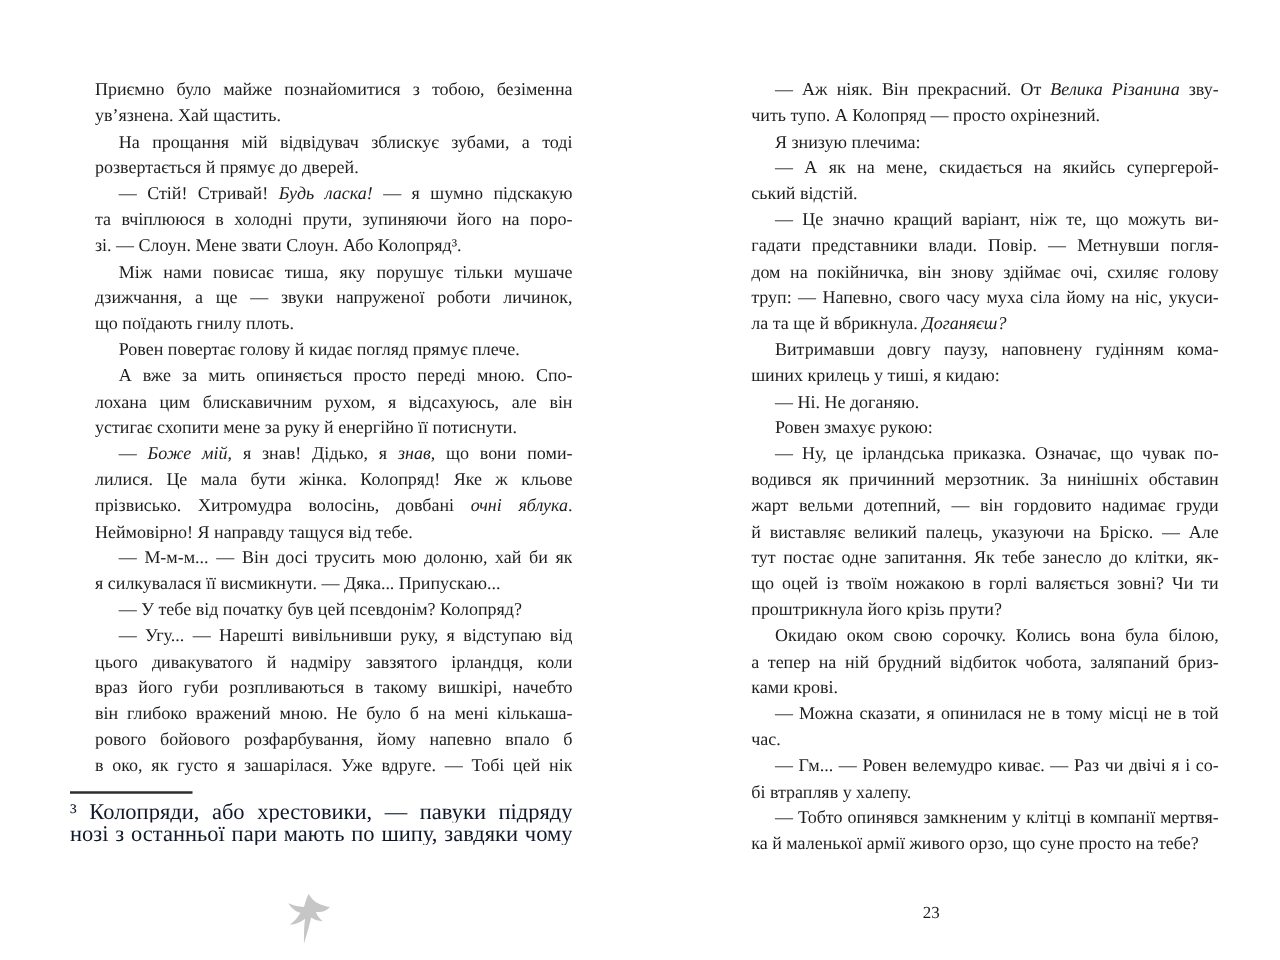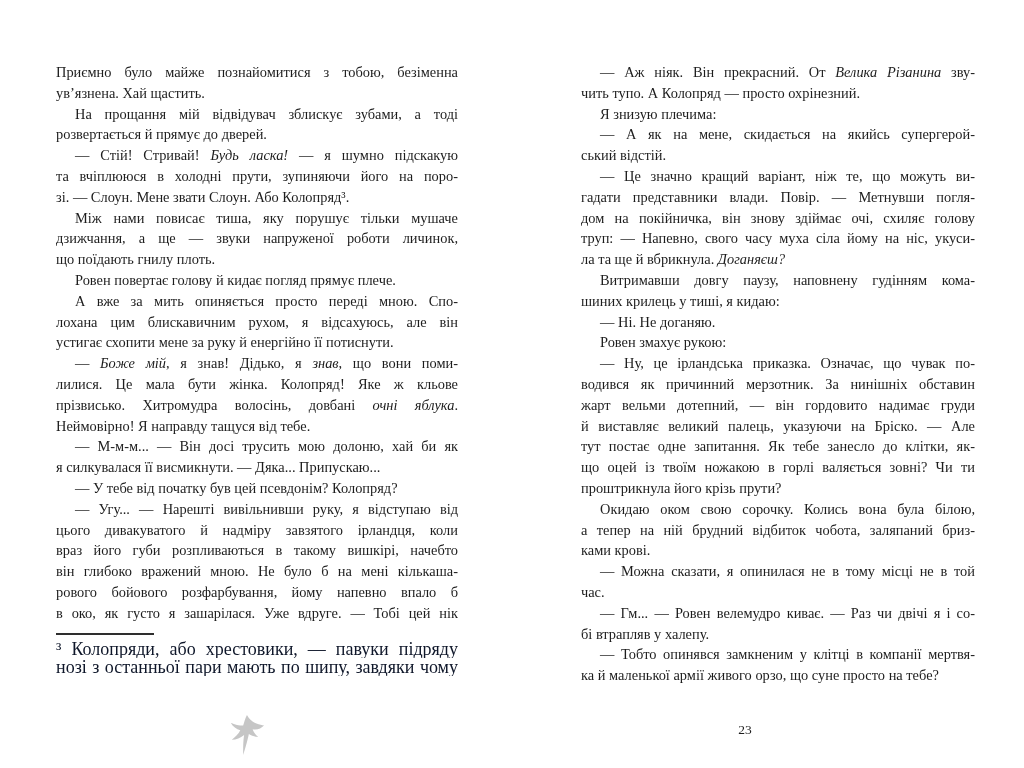--- a/index.html
+++ b/index.html
@@ -25,20 +25,21 @@
   .page-left  { left: 56px;  width: 402px; }
   .page-right { left: 581px; width: 394px; }
 
   .body-text .tline {
     font-size: 14.4px;
     line-height: 20.8px;
     height: 20.8px;
     overflow: hidden;
     text-align: justify;
     text-align-last: justify;
+    margin-left: 20px;
     -moz-text-align-last: justify;
   }
   .body-text .tline.last {
     text-align: left;
     text-align-last: left;
     -moz-text-align-last: left;
   }
   .tline.indent { padding-left: 19px; }
 
   .footnote-rule {

